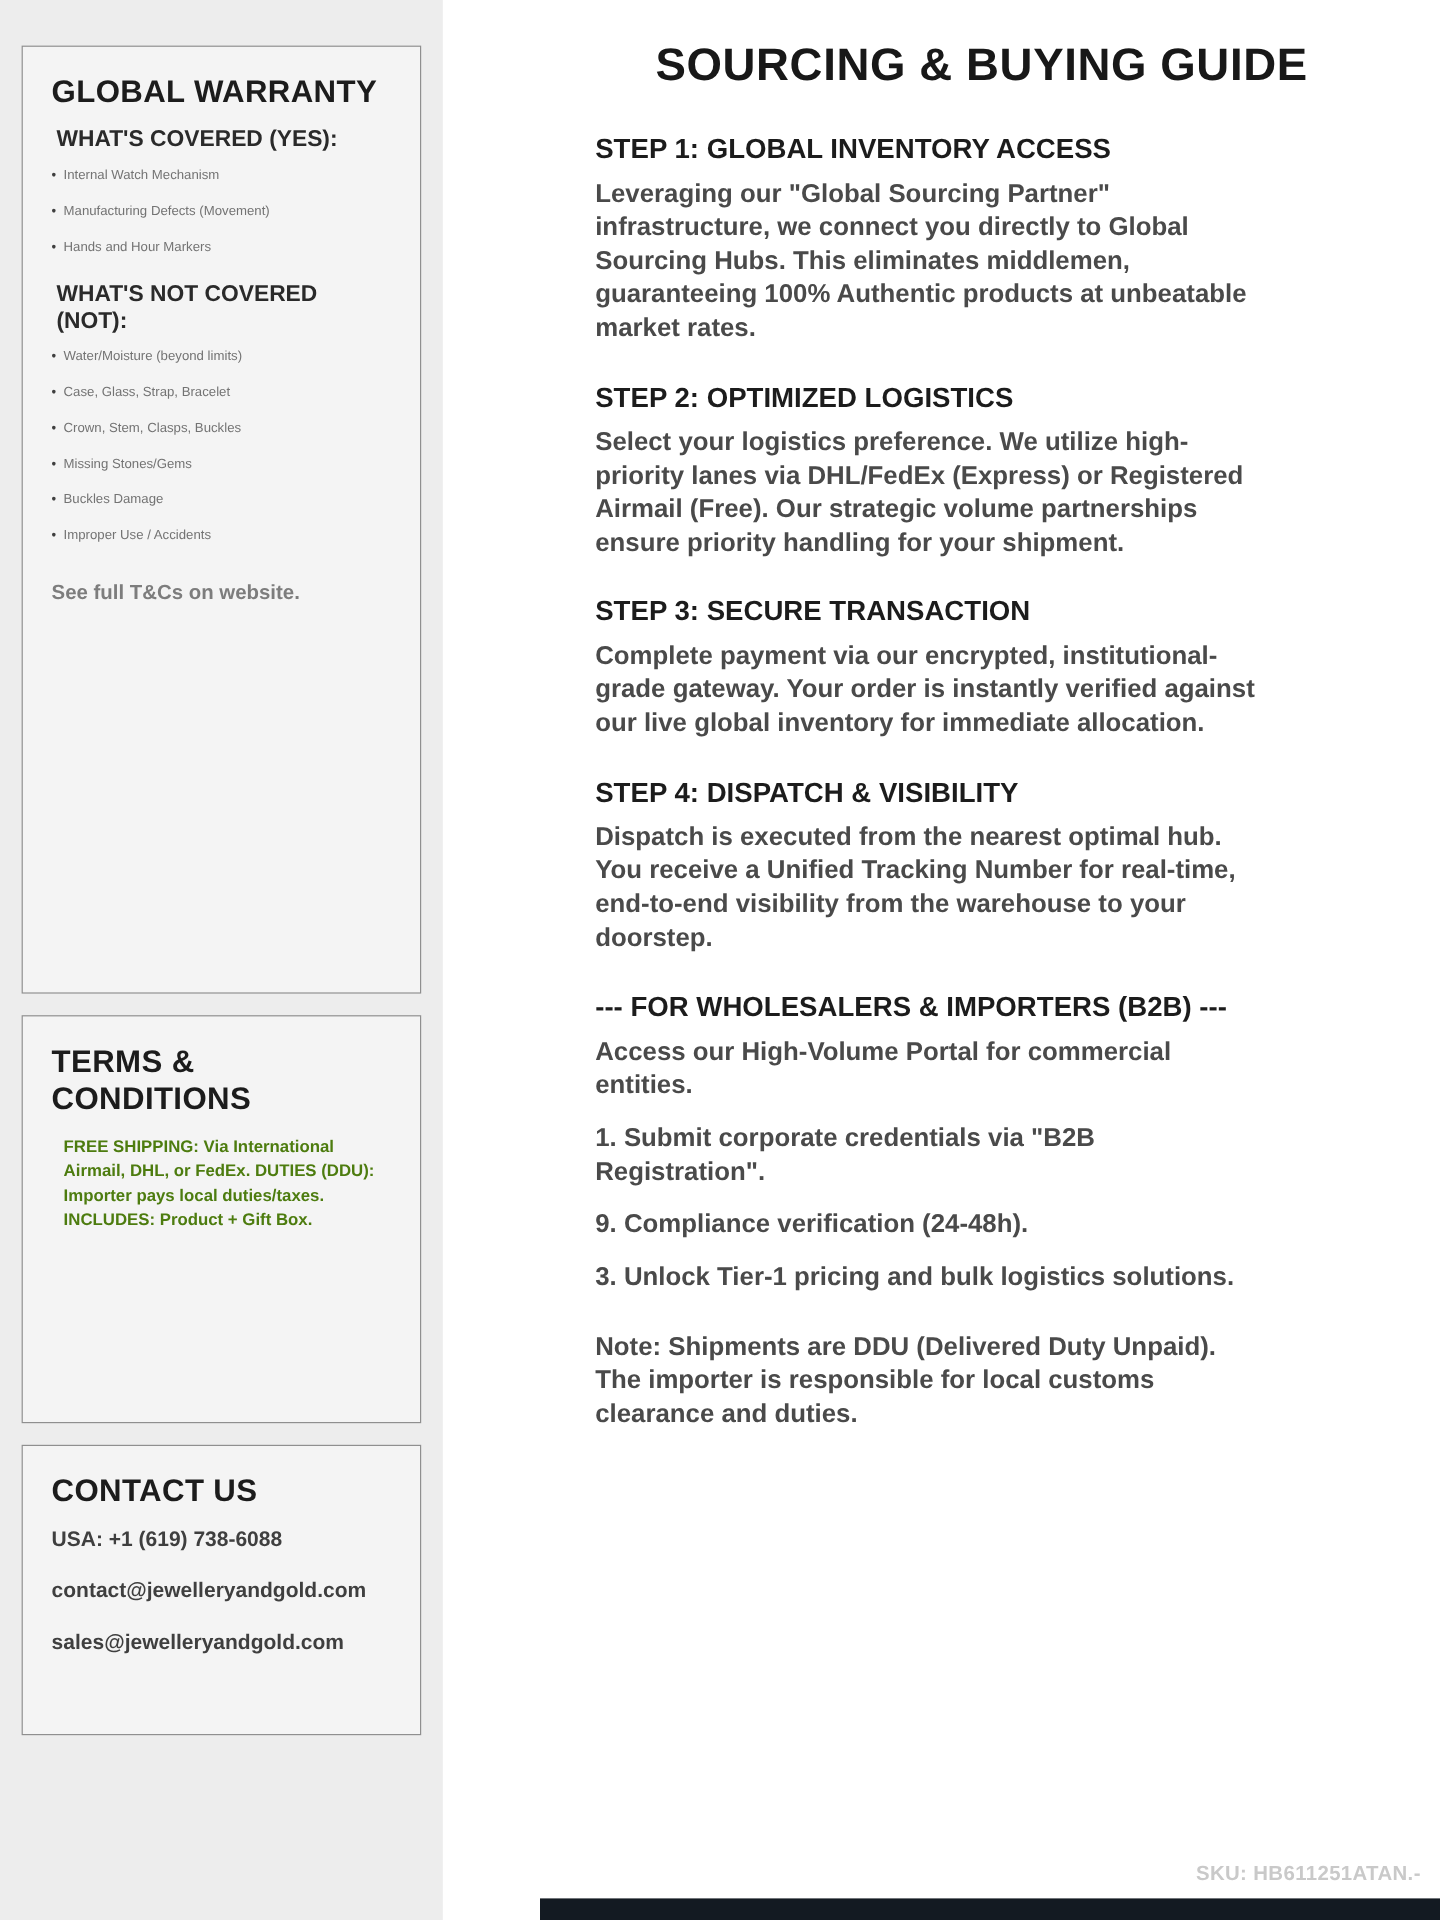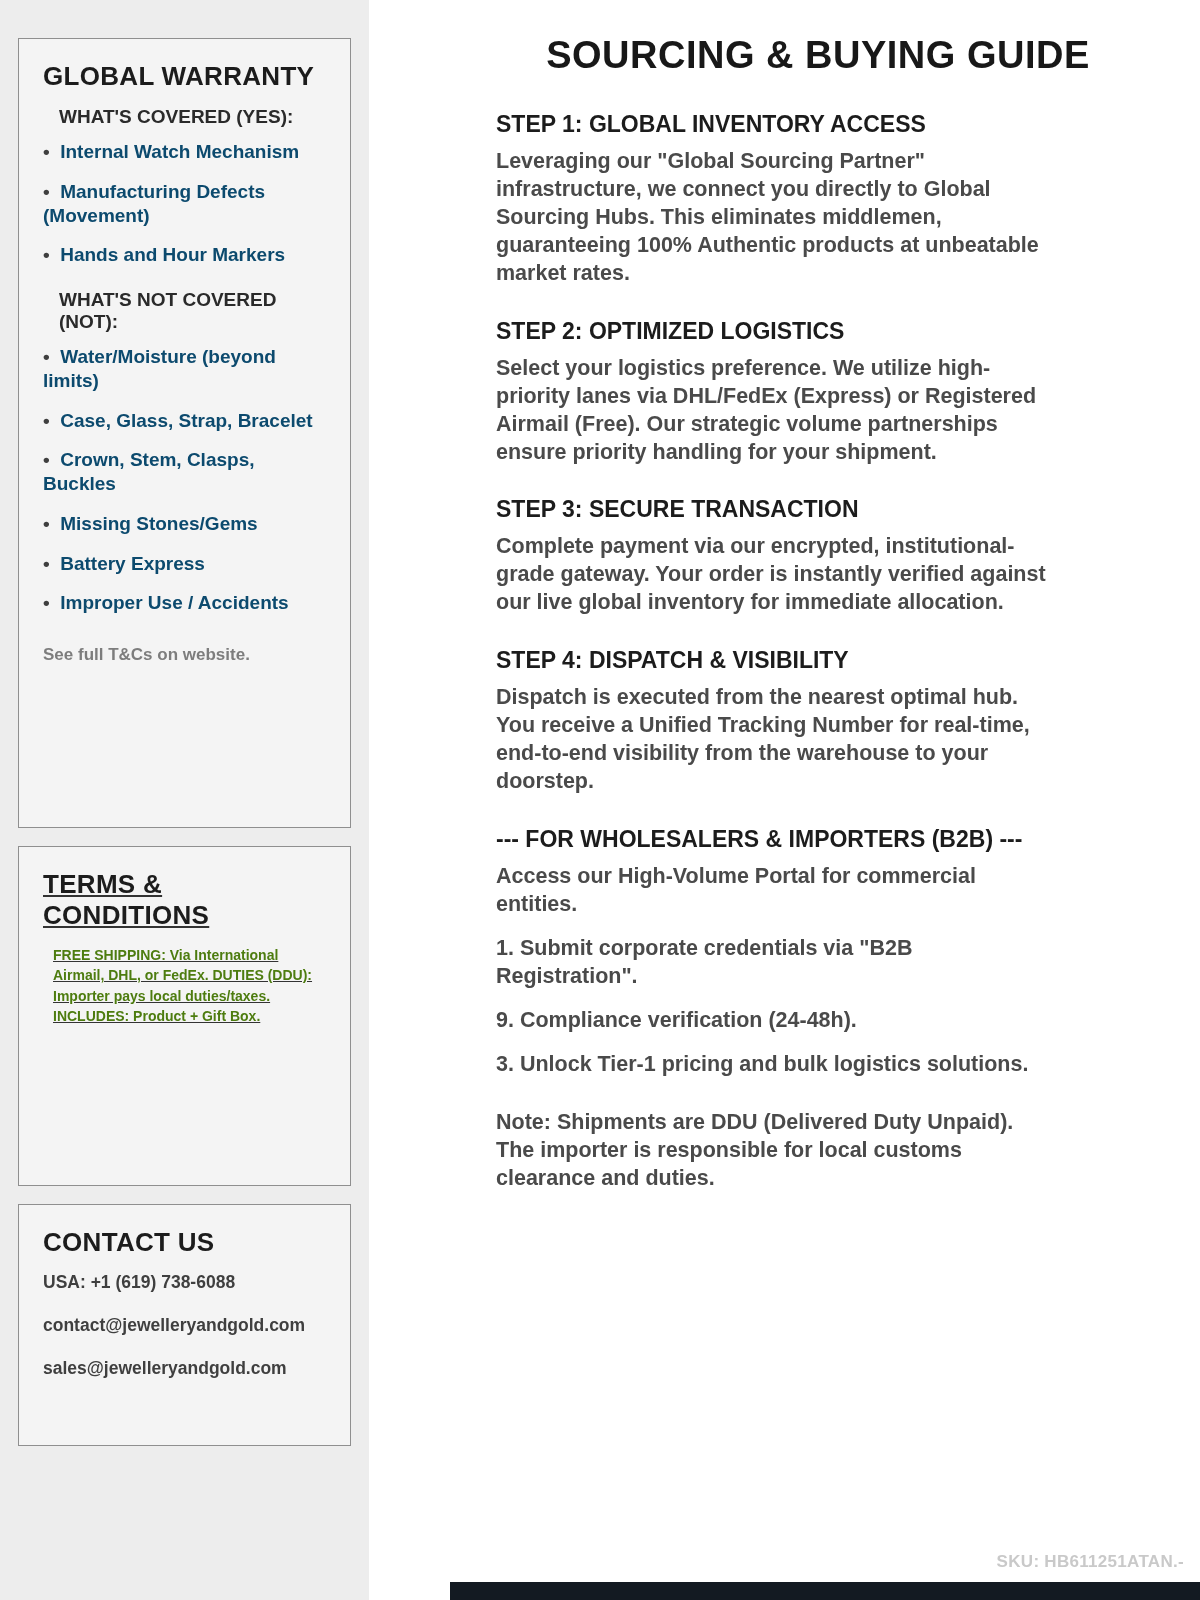--- a/index.html
+++ b/index.html
@@ -21,45 +21,45 @@
     background: #ededed;
     padding: 38px 18px 0 18px;
   }
   .panel {
     background: #f4f4f4;
     border: 1px solid #8f8f8f;
     padding: 22px 24px;
     margin-bottom: 18px;
   }
   .panel-warranty { min-height: 790px; }
-  .panel-terms    { min-height: 340px; text-decoration: underline; }
+  .panel-terms    { min-height: 340px; }
   .panel-contact  { min-height: 242px; }
 
   .panel-title {
     font-size: 26px;
     font-weight: 800;
     color: #1c1c1c;
     letter-spacing: 0.3px;
     margin: 0 0 14px 0;
   }
   .sub-heading {
     font-size: 19px;
     font-weight: 700;
     color: #2a2a2a;
-    margin: 22px 0 12px 16px;
+    margin: 22px 0 12px 4px;
   }
   .sub-heading.first { margin-top: 4px; }
   ul.bullet-list {
     list-style: none;
     margin: 0; padding: 0;
   }
   ul.bullet-list li {
-    font-size: 19px;
-    font-weight: 700;
-    color: #0c4a6e;
+    font-size: 11px;
+    font-weight: 400;
+    color: #737373;
     margin-bottom: 16px;
     line-height: 1.25;
   }
   ul.bullet-list li::before {
     content: "\2022\00a0\00a0";
     color: #3f3f3f;
   }
   .footnote {
     margin-top: 30px;
     font-size: 17px;
@@ -144,21 +144,21 @@
       <li>Manufacturing Defects (Movement)</li>
       <li>Hands and Hour Markers</li>
     </ul>
 
     <div class="sub-heading">WHAT'S NOT COVERED (NOT):</div>
     <ul class="bullet-list">
       <li>Water/Moisture (beyond limits)</li>
       <li>Case, Glass, Strap, Bracelet</li>
       <li>Crown, Stem, Clasps, Buckles</li>
       <li>Missing Stones/Gems</li>
-      <li>Battery Express</li>
+      <li>Buckles Damage</li>
       <li>Improper Use / Accidents</li>
     </ul>
 
     <div class="footnote">See full T&amp;Cs on website.</div>
   </section>
 
   <section class="panel panel-terms">
     <h2 class="panel-title">TERMS &amp; CONDITIONS</h2>
     <p class="panel-body">FREE SHIPPING: Via International Airmail, DHL, or FedEx.  DUTIES (DDU): Importer pays local duties/taxes.  INCLUDES: Product + Gift Box.</p>
   </section>

